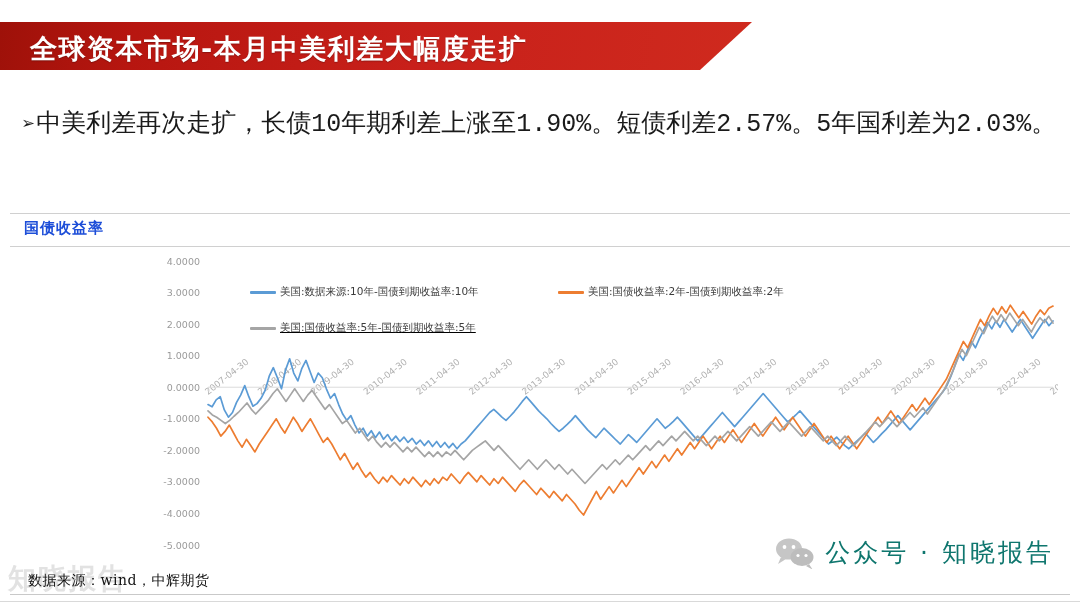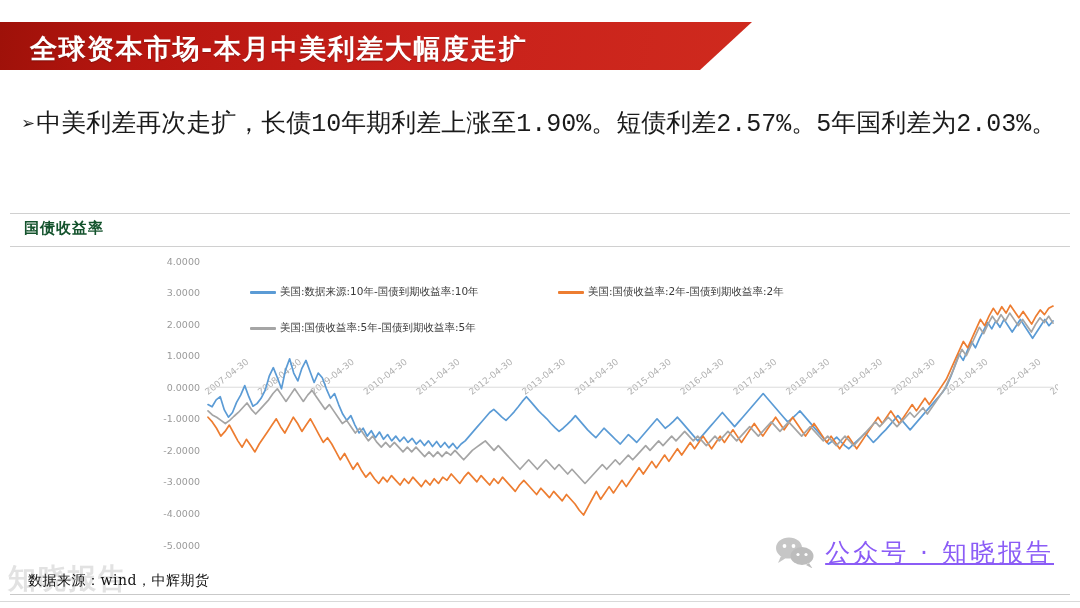--- a/index.html
+++ b/index.html
@@ -48,21 +48,21 @@
   
   #chart-card{
     position:absolute;left:10px;top:213px;width:1060px;height:382px;
     background:#fff;
   }
   .rule{position:absolute;left:0;width:1060px;height:1px;background:#d0d0d0;}
   #rule-top{top:0;}
   #rule-under-header{top:33px;}
   #rule-bottom{top:381px;background:#c9c9c9;}
   #chart-header-title{
-    position:absolute;left:14px;top:6px;font-size:15px;color:#14532d;
+    position:absolute;left:14px;top:6px;font-size:15px;color:#1d4ed8;
     font-family:"DejaVu Serif","Liberation Serif",serif;font-weight:bold;
     letter-spacing:1px;
   }
 
   
   #legend{position:absolute;left:0;top:72px;width:1060px;height:66px;}
   .legend-row{position:absolute;display:flex;align-items:center;}
   .legend-item{display:flex;align-items:center;margin-right:56px;}
   .legend-swatch{width:26px;height:3px;margin-right:4px;border-radius:1px;}
   .legend-label{font-size:10.5px;color:#3b3b3b;white-space:nowrap;
@@ -83,23 +83,22 @@
   #source-note{
     position:absolute;left:28px;top:572px;font-size:14px;color:#111;
     font-family:"DejaVu Serif","Liberation Serif",serif;letter-spacing:.5px;
   }
   #watermark{
     position:absolute;left:8px;top:560px;font-size:28px;color:#e2e2e2;
     font-family:"DejaVu Serif","Liberation Serif",serif;font-weight:bold;
     letter-spacing:2px;user-select:none;
   }
   #wechat-badge{
-    position:absolute;right:26px;top:536px;display:flex;align-items:flex-start;
-    color:#8b5cf6;
-    text-decoration:underline;
+    position:absolute;right:26px;top:536px;display:flex;align-items:center;
+    color:#0f766e;
   }
   #wechat-badge .wx-text{
     font-size:25px;letter-spacing:3px;margin-left:10px;
     font-family:"DejaVu Sans","Liberation Sans",sans-serif;
   }
   #bottom-rule{position:absolute;left:0;top:601px;width:1080px;height:1px;background:#d9d9d9;}
 </style>
 </head>
 <body>
 
@@ -123,21 +122,21 @@
         <span class="legend-swatch" style="background:#5B9BD5"></span>
         <span class="legend-label">美国:数据来源:10年-国债到期收益率:10年</span>
       </div>
     </div>
     <div class="legend-row" style="left:548px;top:0;">
       <div class="legend-item">
         <span class="legend-swatch" style="background:#ED7D31"></span>
         <span class="legend-label">美国:国债收益率:2年-国债到期收益率:2年</span>
       </div>
     </div>
-    <div class="legend-row" style="left:240px;top:36px;">
+    <div class="legend-row" style="left:240px;top:36px;text-decoration:underline;">
       <div class="legend-item">
         <span class="legend-swatch" style="background:#A5A5A5"></span>
         <span class="legend-label">美国:国债收益率:5年-国债到期收益率:5年</span>
       </div>
     </div>
   </div>
 
   <div id="plot">
     <svg id="plot-svg" width="900" height="310" viewBox="0 0 900 310">
       <g id="y-labels">

